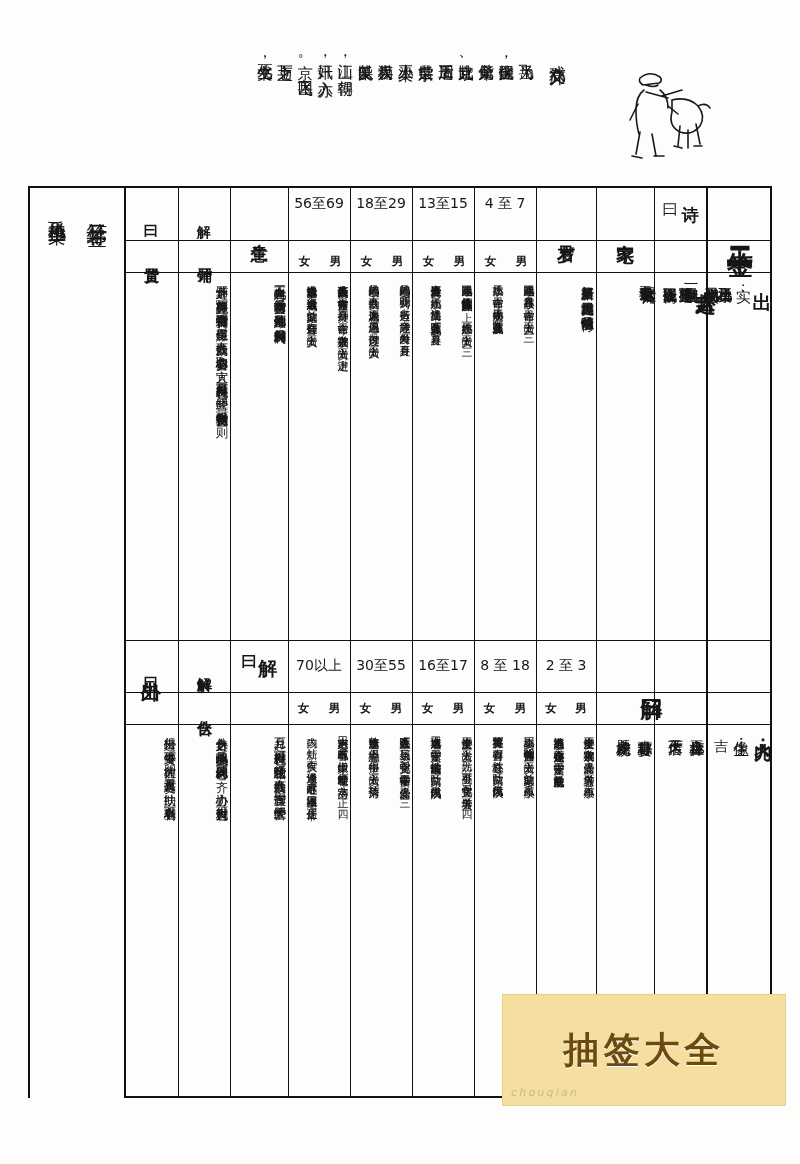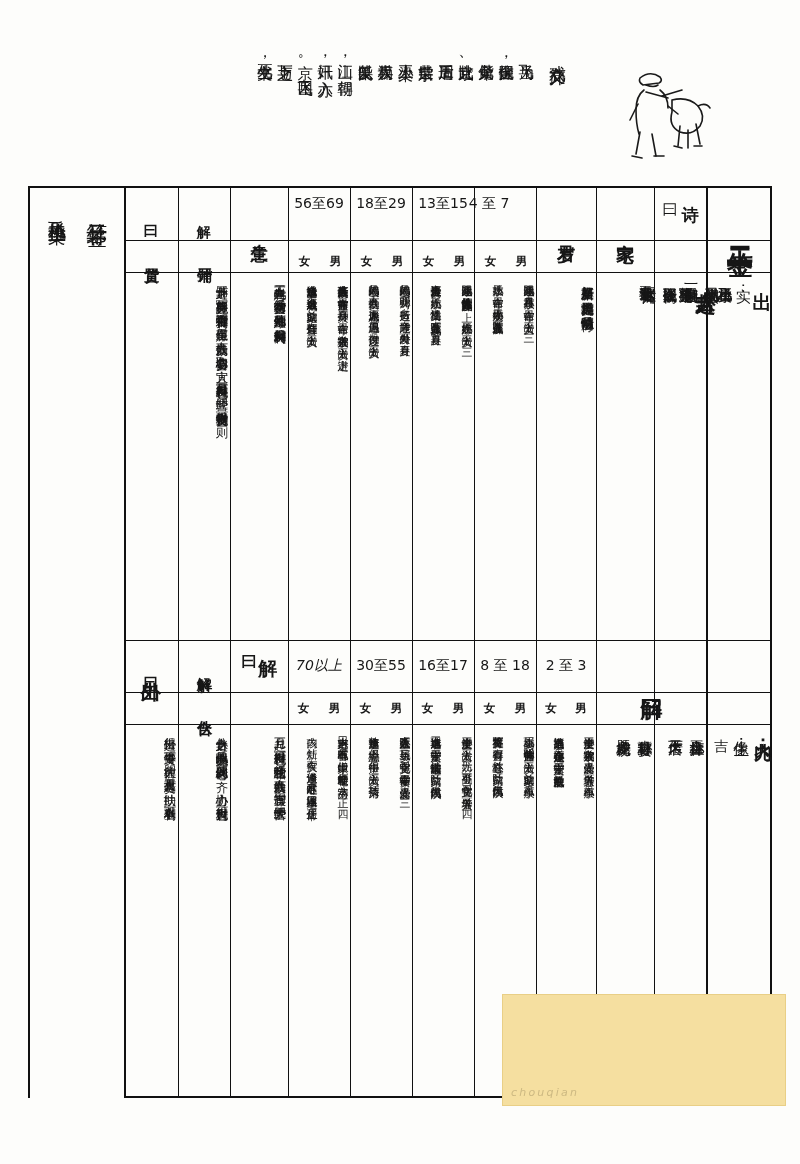--- a/index.html
+++ b/index.html
@@ -208,21 +208,21 @@
 
     <div class="cell cellhdr small" style="left:258px;top:0;width:62px;height:32px;">
       <span>56至69</span>
     </div>
     <div class="cell cellhdr small" style="left:320px;top:0;width:62px;height:32px;">
       <span>18至29</span>
     </div>
     <div class="cell cellhdr small" style="left:382px;top:0;width:62px;height:32px;">
       <span>13至15</span>
     </div>
-    <div class="cell cellhdr small" style="left:428px;top:0;width:62px;height:32px;justify-content:center;">
+    <div class="cell cellhdr small" style="left:444px;top:0;width:62px;height:32px;justify-content:center;">
       <span>4 至 7</span>
     </div>
 
     <div class="cell cellhdr small" style="left:258px;top:0;width:62px;height:32px;"></div>
 
     <div class="cell cellhdr" style="left:258px;top:0;width:124px;height:0px;"></div>
     <div class="cell" style="left:290px;top:2px;width:40px;height:26px;"></div>
 
     <div class="cell cellhdr" style="left:258px;top:32px;width:31px;height:52px;">
       <span class="v gender">女</span>
@@ -365,21 +365,21 @@
       <span class="v" style="font-size:15px;">伙合</span>
     </div>
 
     <div class="cell cellhdr" style="left:200px;top:452px;width:58px;height:84px;">
       <div class="vstack" style="justify-content:center;gap:2px;">
         <span class="v" style="font-size:19px;font-weight:bold">解</span>
         <span class="v" style="font-size:15px">曰</span>
       </div>
     </div>
 
-    <div class="cell cellhdr small" style="left:258px;top:452px;width:62px;height:52px;font-style:italic;">
+    <div class="cell cellhdr small" style="left:258px;top:452px;width:62px;height:52px;">
       <span>70以上</span>
     </div>
     <div class="cell cellhdr small" style="left:320px;top:452px;width:62px;height:52px;">
       <span>30至55</span>
     </div>
     <div class="cell cellhdr small" style="left:382px;top:452px;width:62px;height:52px;">
       <span>16至17</span>
     </div>
     <div class="cell cellhdr small" style="left:444px;top:452px;width:62px;height:52px;">
       <span>8 至 18</span>
@@ -516,16 +516,17 @@
     <div class="cell" style="left:624px;top:0;width:52px;height:84px;">
       <div class="vstack" style="justify-content:center;gap:4px;">
         <span class="v" style="font-size:17px;font-weight:bold">诗</span>
         <span class="v" style="font-size:15px">曰</span>
       </div>
     </div>
 
   </div>
 
   <div class="wm">
+    <span>抽签大全</span>
     <div class="ghost">chouqian</div>
   </div>
 
 </div>
 
 </body></html>

